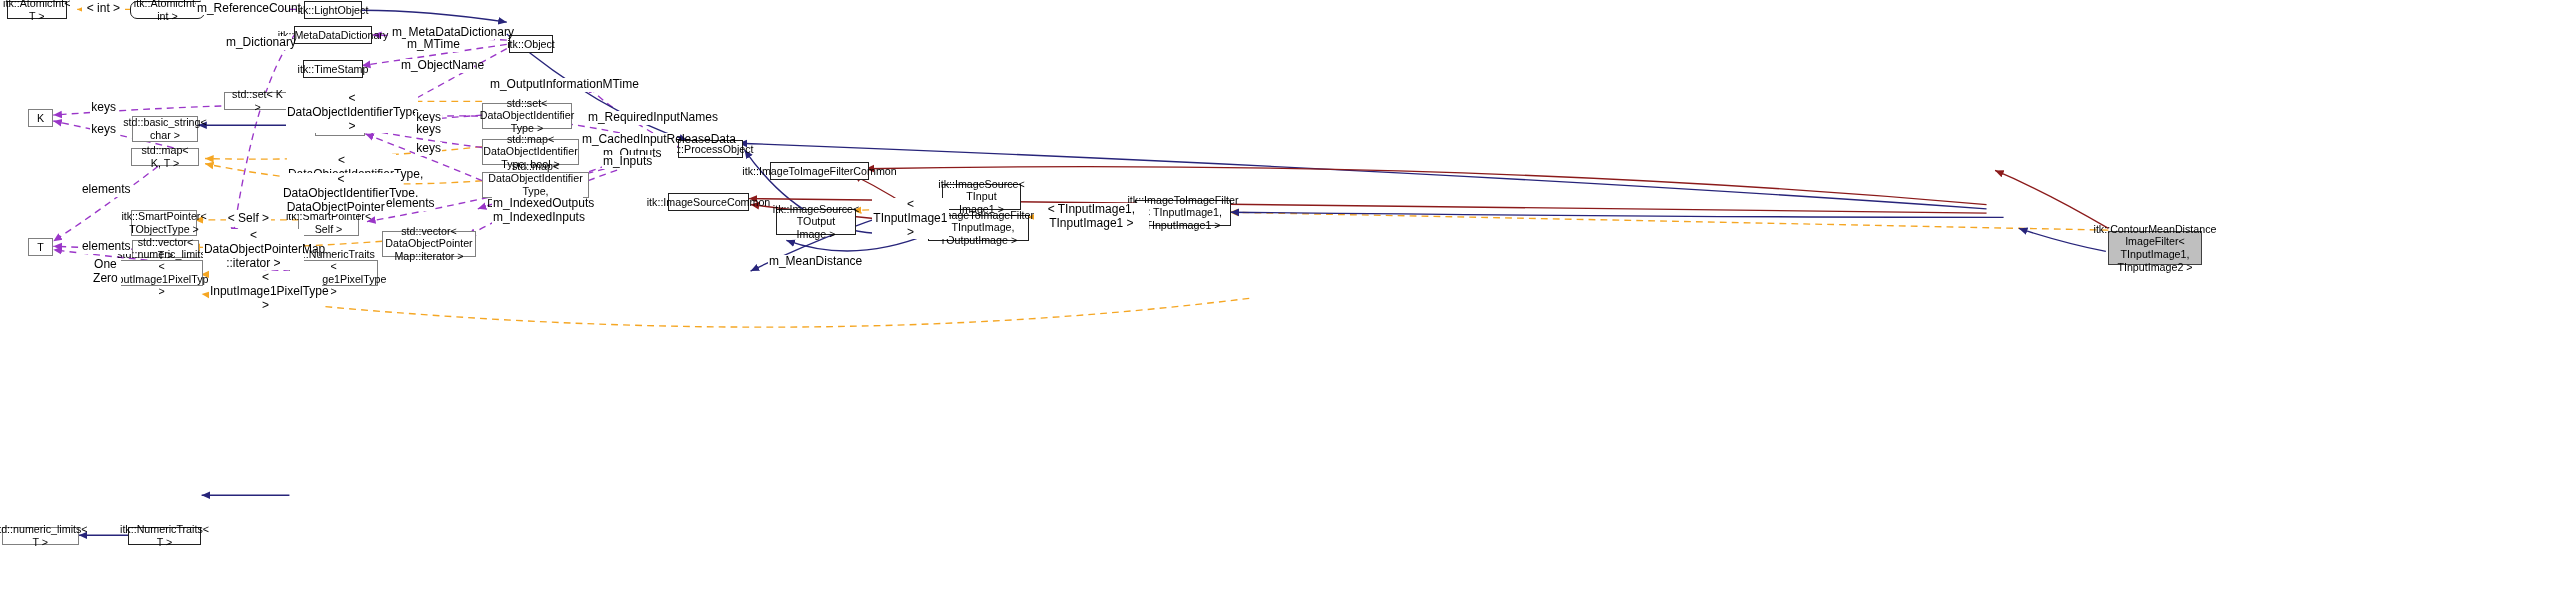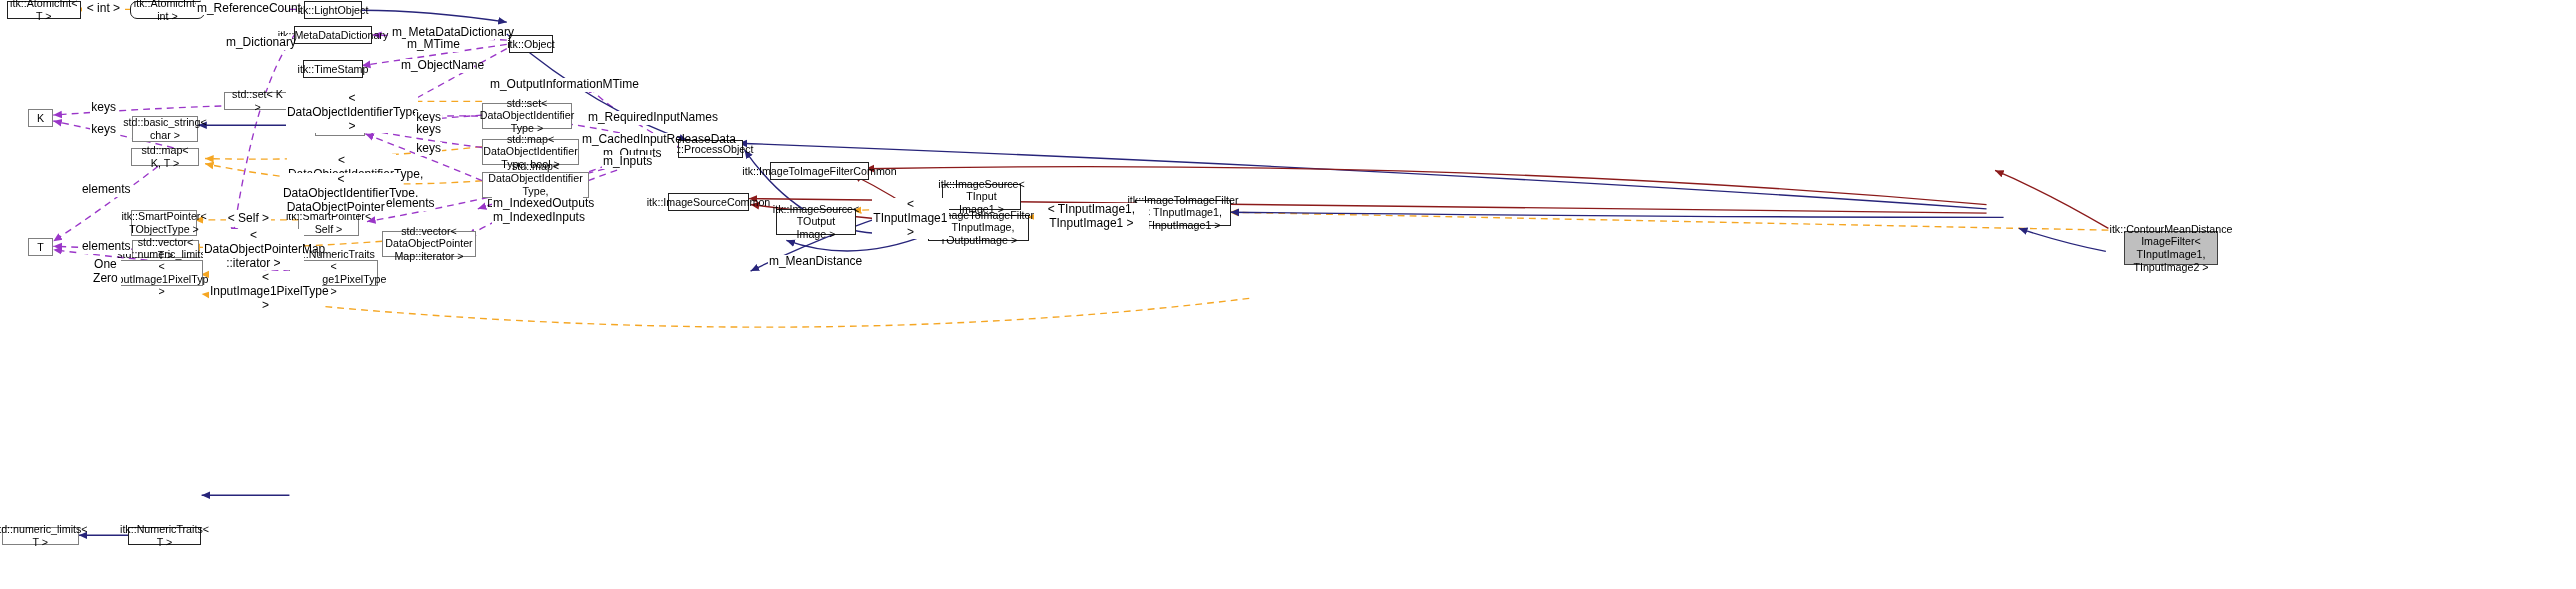--- a/index.html
+++ b/index.html
@@ -31,21 +31,20 @@
     white-space:pre-line;
     padding:0.9px 3.4px;
     letter-spacing:0px;
   }
   .node.key{
     border:1.7px solid #202020;
   }
   .node.current{
     background:#bfbfbf;
     border:0.9px solid #404040;
-    margin-left:16px;
   }
   .edge-label{
     position:absolute;
     font-size:12px;
     color:#000000;
     background:#ffffff;
     text-align:center;
     white-space:pre-line;
     line-height:1.15;
     padding:0 0.9px;
@@ -115,21 +114,21 @@
     <path d="M2350,255 Q2000,255 1443,249" stroke="#27247a" stroke-width="1.6" fill="none" marker-end="url(#arrB)"></path>
     <path d="M2470,295 Q2420,285 2368,268" stroke="#27247a" stroke-width="1.6" fill="none" marker-end="url(#arrB)"></path>
 
     <path d="M2330,240 Q1700,185 1015,198" stroke="#8b1a1a" stroke-width="1.6" fill="none" marker-end="url(#arrR)"></path>
     <path d="M1088,258 Q1050,230 1000,205" stroke="#8b1a1a" stroke-width="1.6" fill="none" marker-end="url(#arrR)"></path>
     <path d="M2330,250 Q1700,245 878,233" stroke="#8b1a1a" stroke-width="1.6" fill="none" marker-end="url(#arrR)"></path>
     <path d="M1088,262 Q1000,255 880,240" stroke="#8b1a1a" stroke-width="1.6" fill="none" marker-end="url(#arrR)"></path>
     <path d="M2473,268 Q2400,225 2340,200" stroke="#8b1a1a" stroke-width="1.6" fill="none" marker-end="url(#arrR)"></path>
   </svg>
 
-  <div class="node key" style="left:6.8px;   top:0.9px;   width:74px;  height:18px;">itk::AtomicInt&lt; T &gt;</div>
+  <div class="node key" style="left:6.8px;   top:0.9px;   width:60px;  height:18px;">itk::AtomicInt&lt; T &gt;</div>
   <div class="node key" style="left:130px; top:0.9px;   width:75px;  height:18px;border-radius:7px;">itk::AtomicInt&lt; int &gt;</div>
   <div class="node key" style="left:304px; top:0.9px;   width:58px;  height:18px;">itk::LightObject</div>
   <div class="node key" style="left:294px; top:26.4px;  width:78px;  height:18px;">itk::MetaDataDictionary</div>
   <div class="node key" style="left:509px; top:35px;  width:44px;  height:18px;">itk::Object</div>
   <div class="node key" style="left:303px; top:60px;  width:60px;  height:18px;">itk::TimeStamp</div>
 
   <div class="node" style="left:28px;  top:109px; width:25px;  height:18px;">K</div>
   <div class="node" style="left:224px; top:92px; width:67px;  height:18px;">std::set&lt; K &gt;</div>
   <div class="node" style="left:132px; top:116px; width:66px;  height:25.6px;">std::basic_string&lt;
 char &gt;</div>

